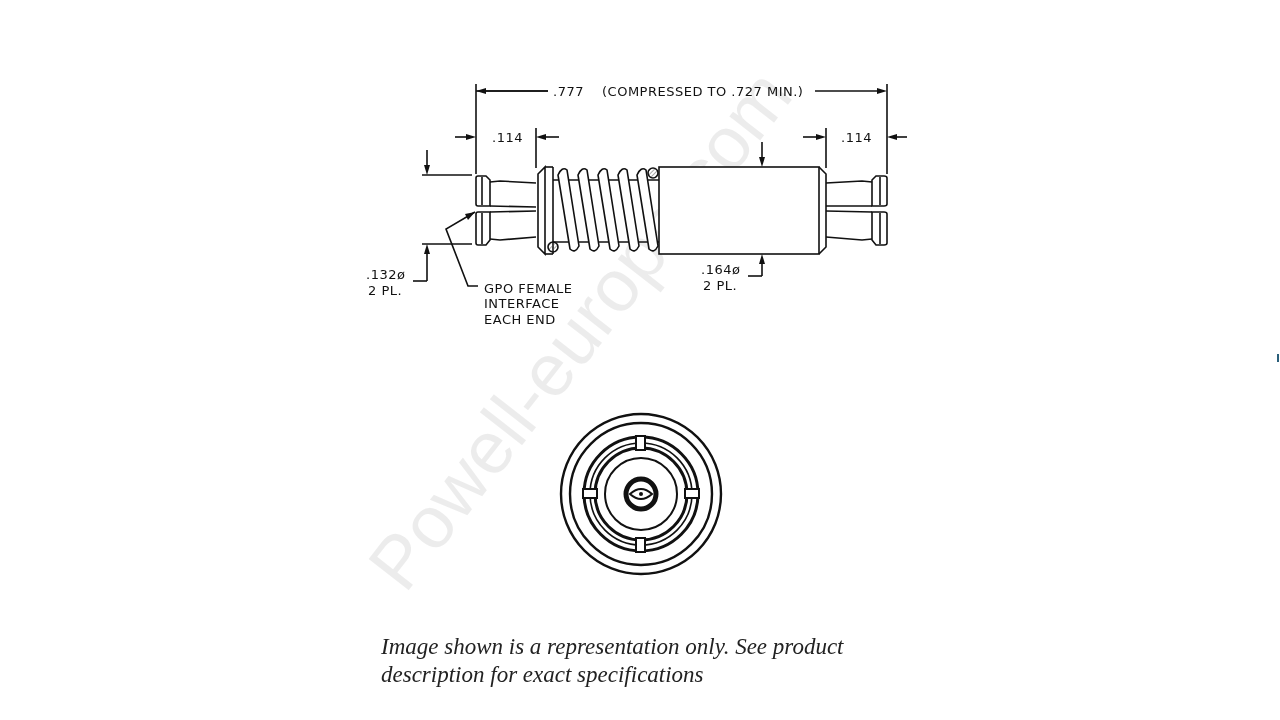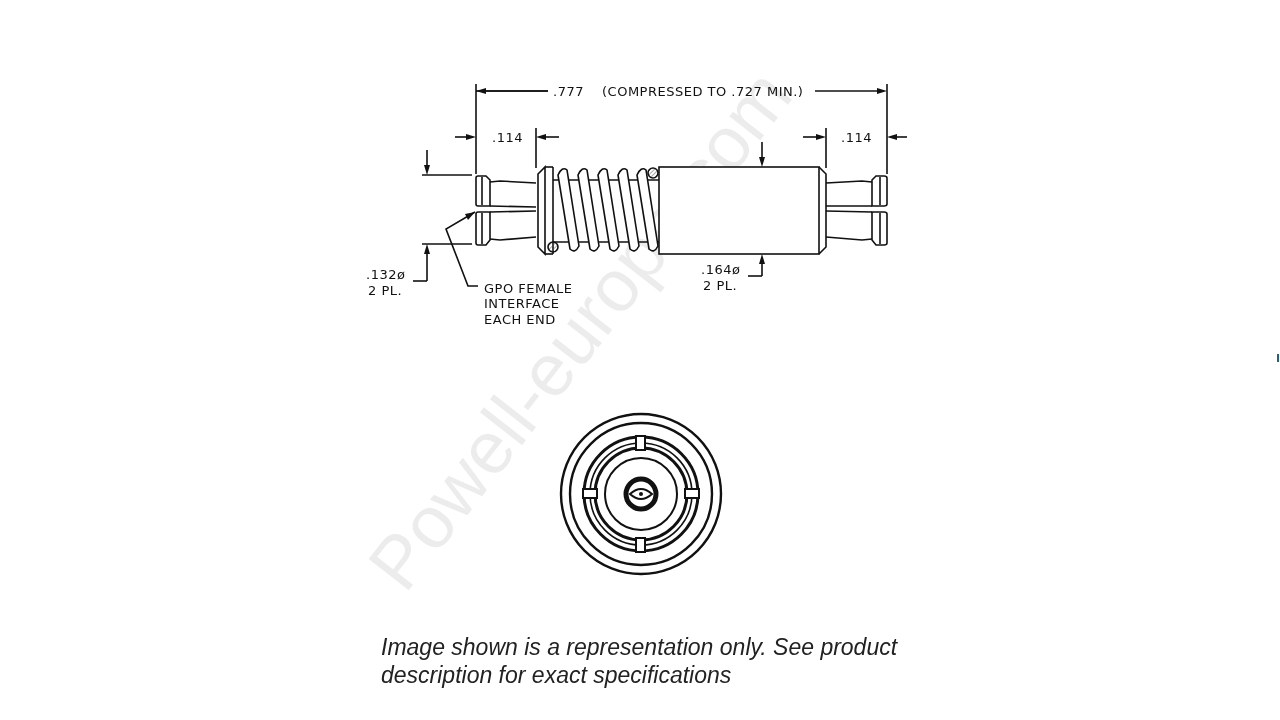--- a/index.html
+++ b/index.html
@@ -3,21 +3,21 @@
 <meta charset="utf-8">
 <style>
   html, body { margin: 0; padding: 0; background: #ffffff; }
   body { width: 1280px; height: 720px; position: relative; overflow: hidden;
          font-family: "Liberation Sans", sans-serif; }
   .drawing { position: absolute; left: 0; top: 0; width: 1280px; height: 720px; }
   .drawing svg { position: absolute; left: 0; top: 0; }
   .dim-text { font-family: "DejaVu Sans", sans-serif; font-size: 13px; fill: #111; letter-spacing: 0.5px; }
   .watermark { font-family: "Liberation Sans", sans-serif; font-size: 74px; fill: #000; opacity: 0.07; }
   .caption { position: absolute; left: 381px; top: 633px; width: 560px;
-             font-family: Liberation Sans, sans-serif; font-style: italic;
+             font-family: Liberation Serif, serif; font-style: italic;
              font-size: 23px; line-height: 28px; color: #222; }
   .edge-mark { position: absolute; left: 1277px; top: 354px; width: 2px; height: 8px; background: #2a5f7a; }
 </style>
 </head>
 <body>
 
 <div class="drawing">
   <svg width="1280" height="720" viewBox="0 0 1280 720" xmlns="http://www.w3.org/2000/svg">
     <defs>
       <marker id="arr" markerWidth="10" markerHeight="6" refX="10" refY="3" orient="auto" markerUnits="userSpaceOnUse">

